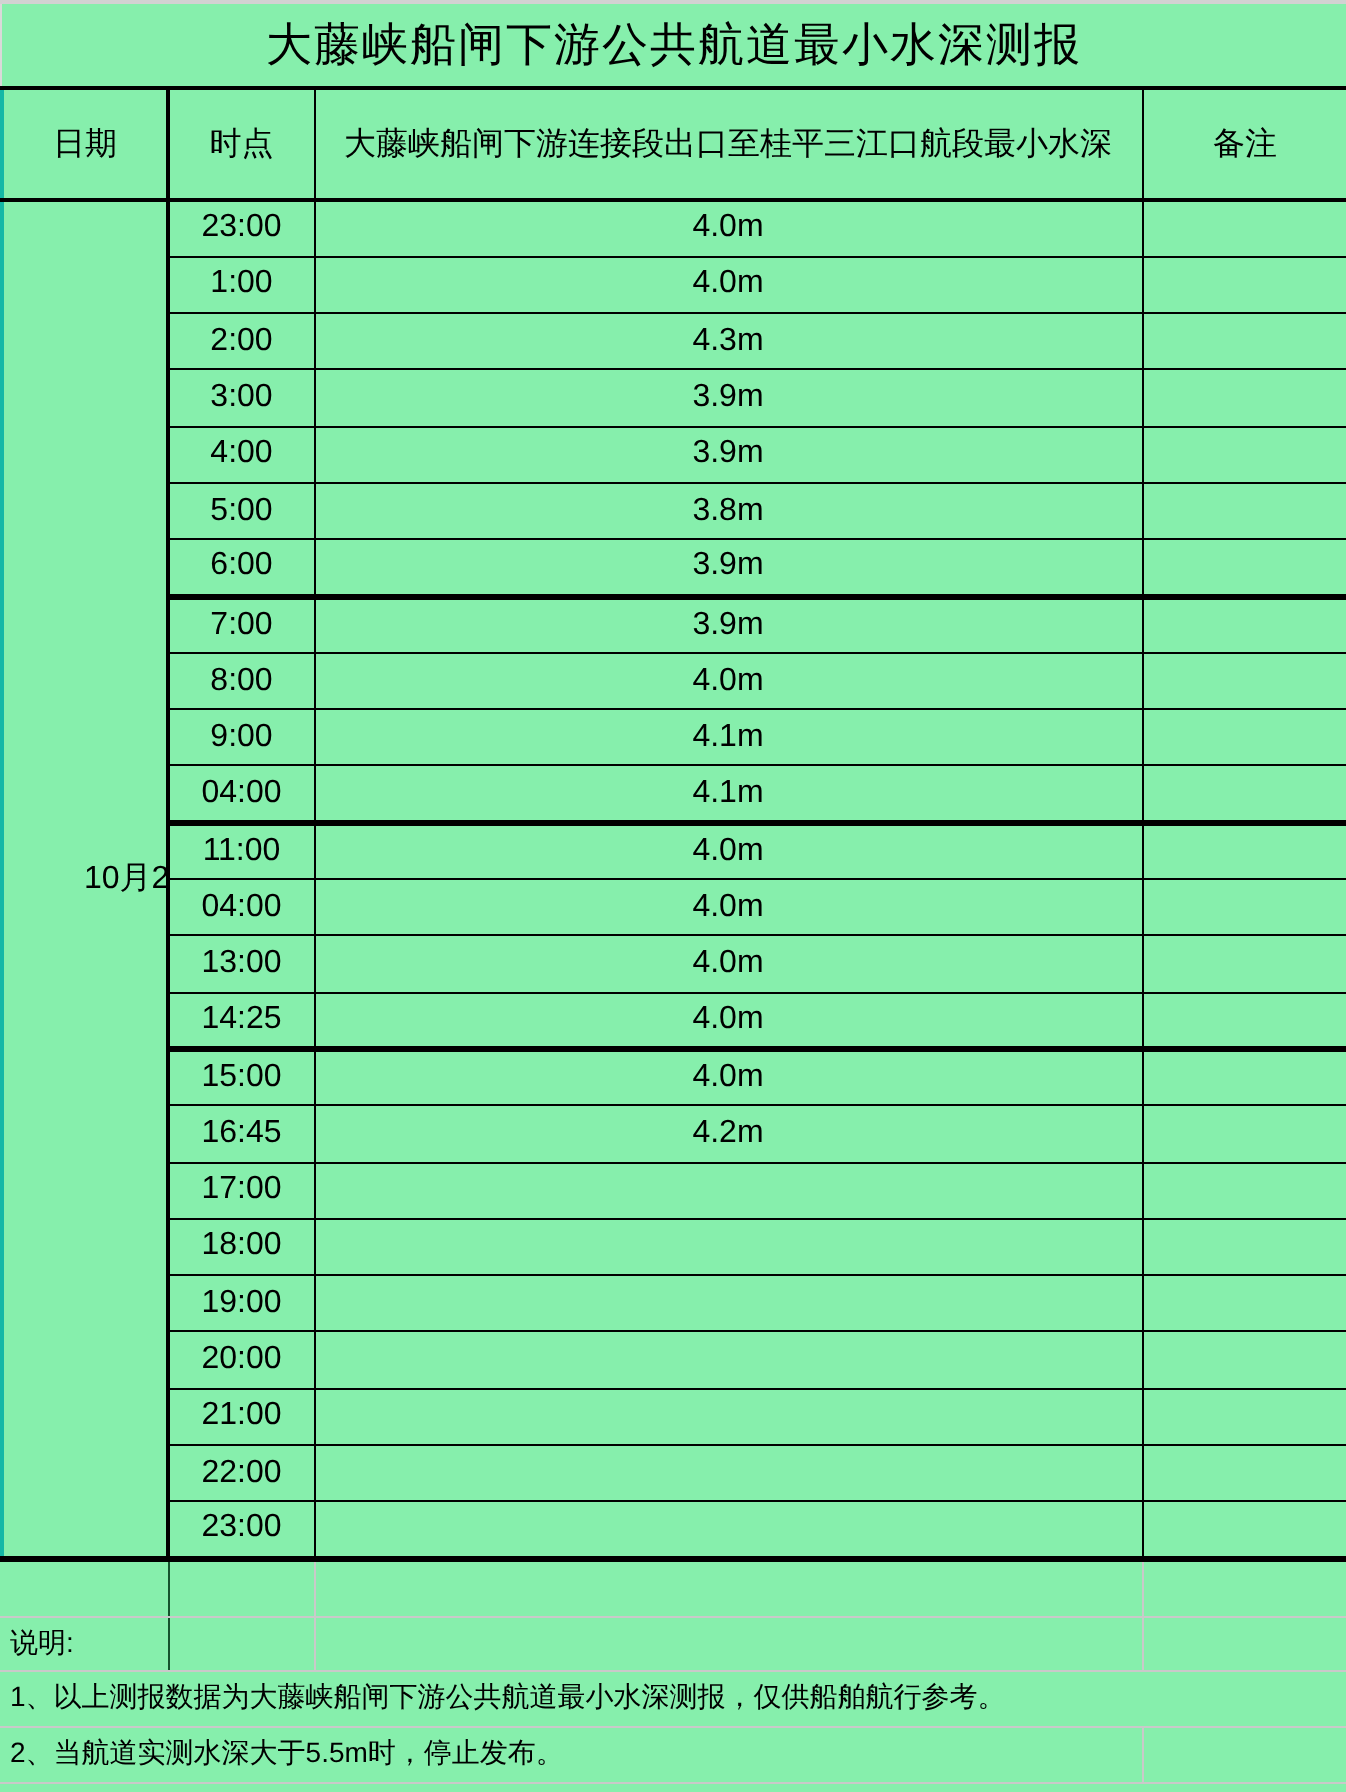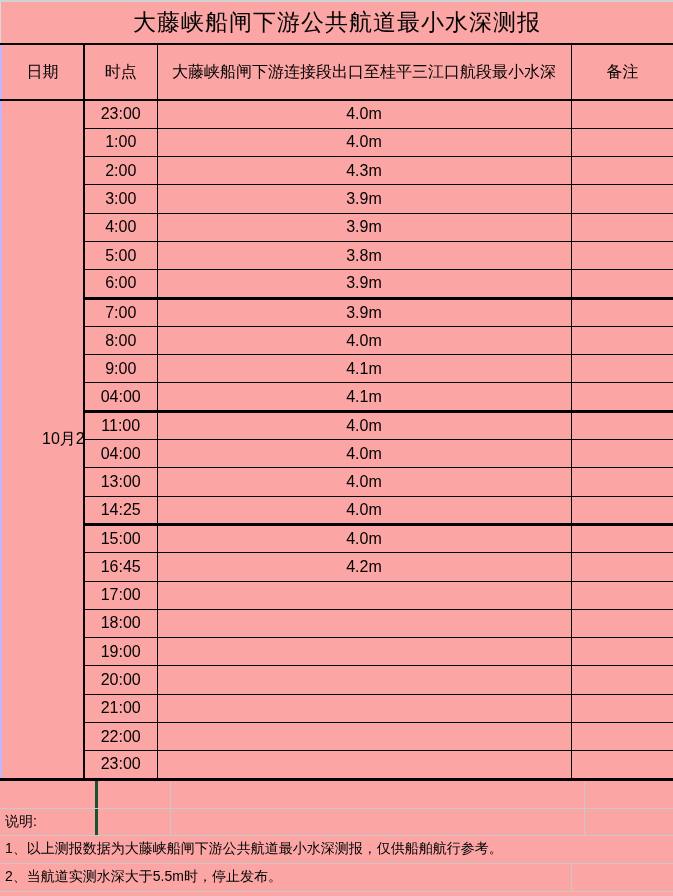--- a/index.html
+++ b/index.html
@@ -1,29 +1,29 @@
 <!DOCTYPE html>
 <html><head>
 <meta charset="utf-8">
 <style>
   * { margin:0; padding:0; box-sizing:border-box; }
   html,body { background:#ffffff; }
   body { width:673px; height:896px; font-family:"Liberation Sans", sans-serif; color:#000; overflow:hidden; }
-  .page { width:673px; height:896px; background:#fca5a5; border-top:2px solid #d2d2d2; }
+  .page { width:673px; height:896px; background:#86efac; border-top:2px solid #d2d2d2; }
 
   
   .title-row {
     height:41px; display:flex; align-items:center; justify-content:center;
     border-left:1px solid #d9d9d9; font-size:23px; letter-spacing:1px;
   }
 
   
   table.depth-table {
     border-collapse:collapse; table-layout:fixed; width:673px;
-    border-top:2px solid #000; border-left:2px solid #c4b5fd; border-bottom:3px solid #000;
+    border-top:2px solid #000; border-left:2px solid #14b8a6; border-bottom:3px solid #000;
   }
   .depth-table col.c-date   { width:83px; }
   .depth-table col.c-time   { width:73px; }
   .depth-table col.c-depth  { width:414px; }
   .depth-table col.c-remark { width:103px; }
   .depth-table th, .depth-table td {
     border:1px solid #000; text-align:center; vertical-align:middle;
     font-weight:normal; padding:0; overflow:hidden; white-space:nowrap;
   }
   .depth-table thead th {
@@ -35,21 +35,21 @@
   .depth-table tbody tr.group-end td { border-bottom:3px solid #000; }
   .depth-table td.date-cell { font-size:16px;padding-left:40px; }
 
   
   .grid-row { display:flex; border-bottom:1px solid #c9c9c9; align-items:center; font-size:14px; }
   .grid-row .cell { height:100%; display:flex; align-items:center; }
   .gr-blank { height:28px; }
   .gr-label { height:27px; }
   .gr-note1 { height:28px; }
   .gr-note2 { height:28px;align-items:flex-end; }
-  .cell.col-a { width:98px; border-right:3px solid #14532d; padding-left:5px; }
+  .cell.col-a { width:85px; border-right:1px solid #14532d; padding-left:5px; }
   .cell.col-b { width:73px; border-right:1px solid #c9c9c9; }
   .cell.col-c { width:414px; border-right:1px solid #c9c9c9; }
   .cell.col-d { flex:1; }
   .cell.full  { flex:1; padding-left:5px; }
   .cell.wide-c { width:572px; border-right:1px solid #c9c9c9; padding-left:5px; }
   .note-text { white-space:nowrap; }
 </style>
 </head>
 <body>
 

